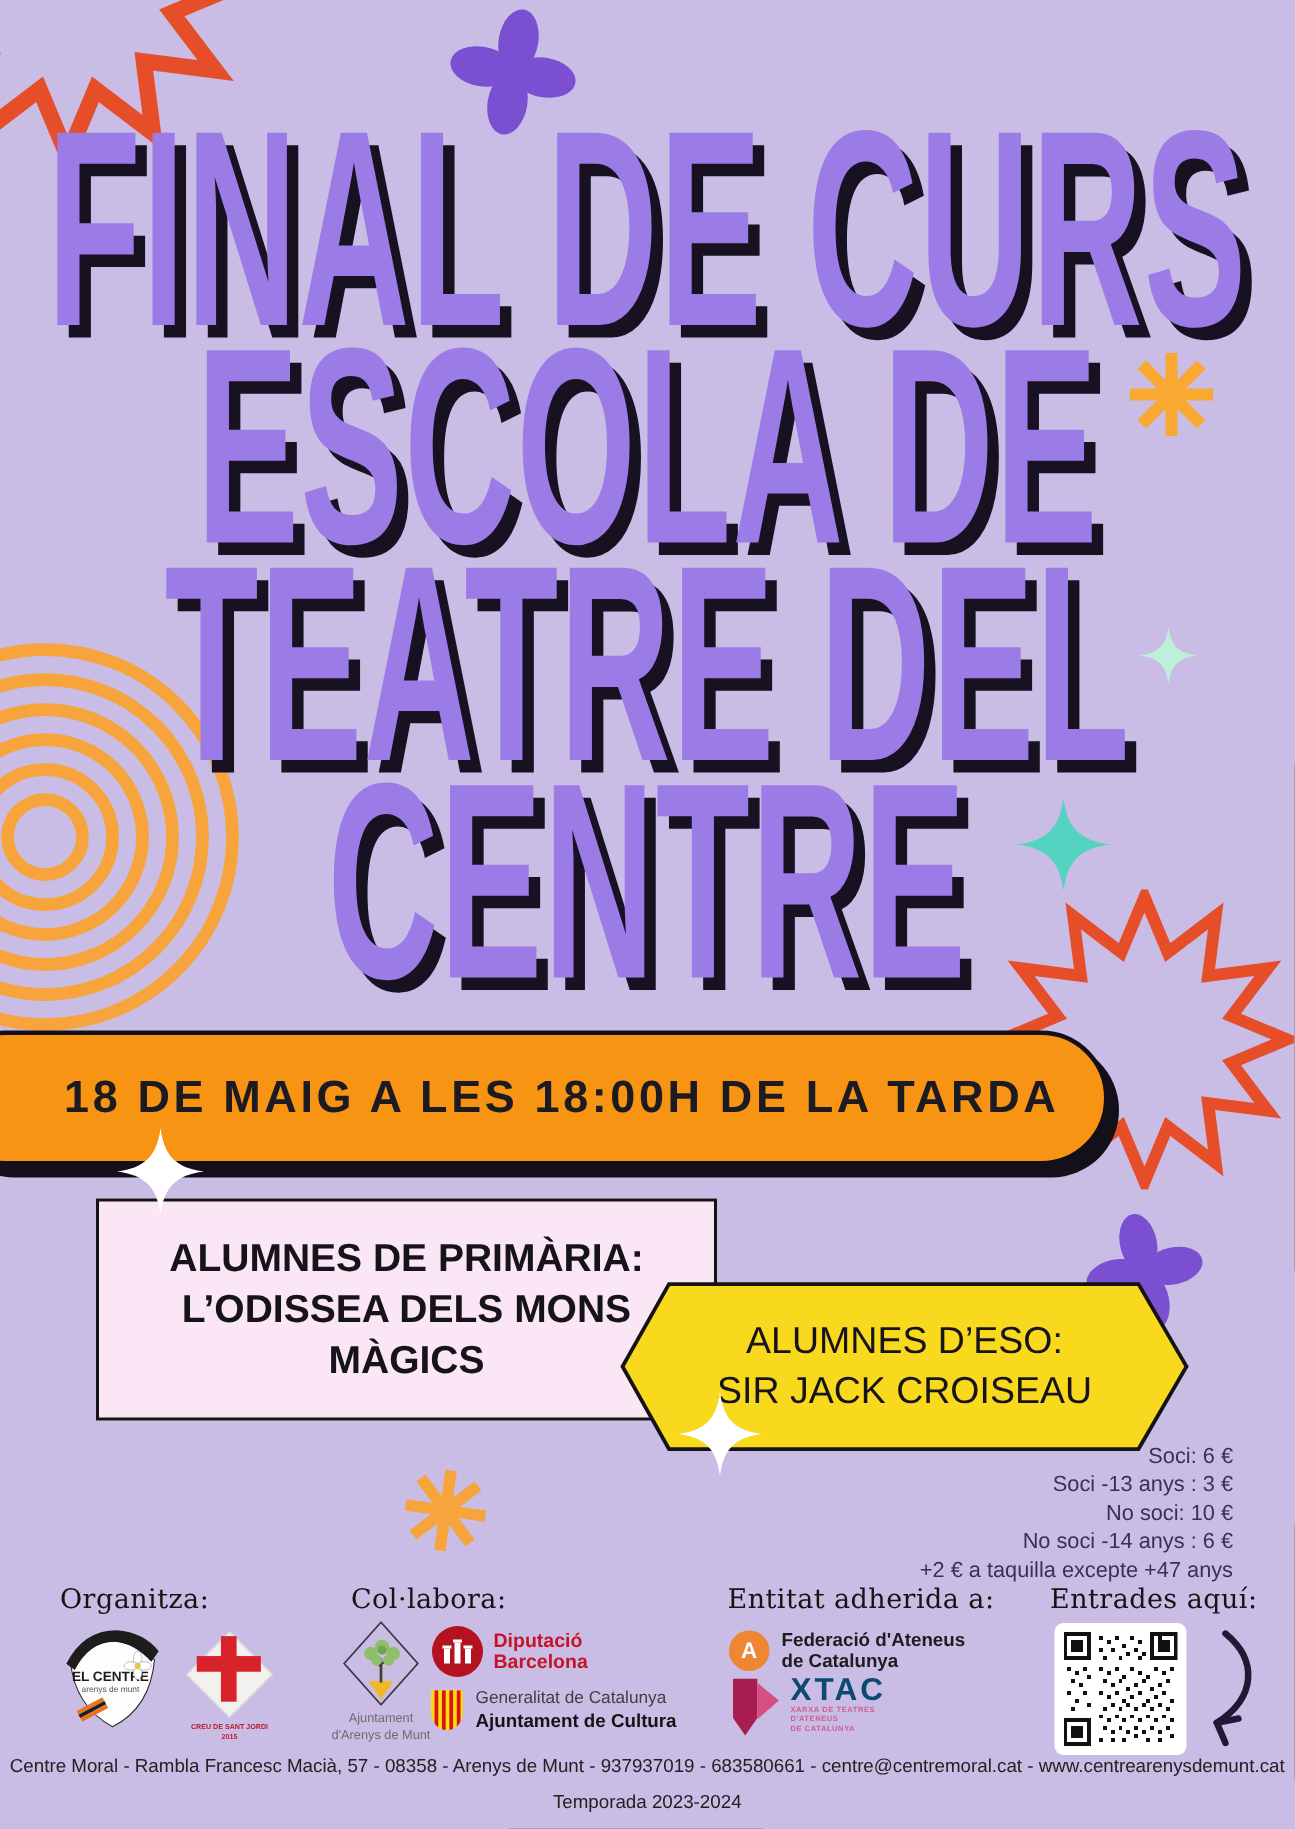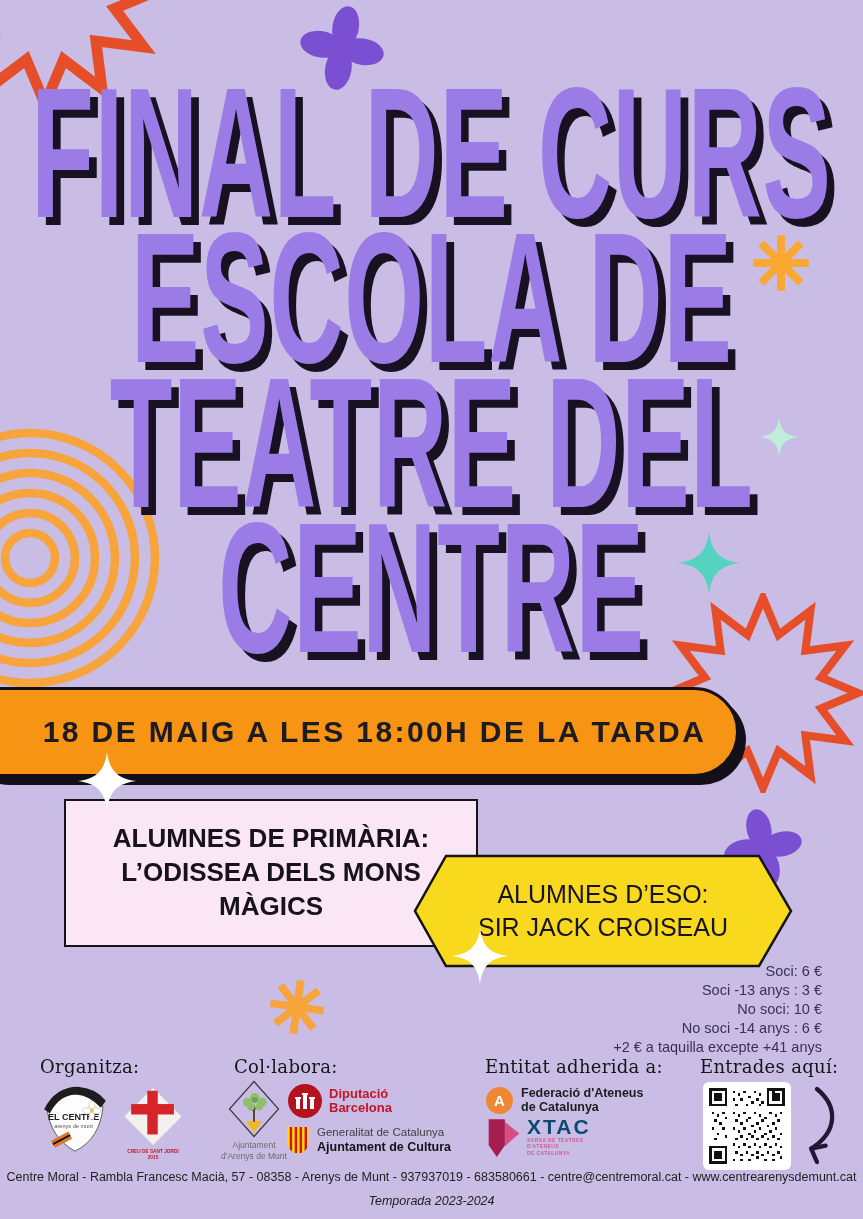--- a/index.html
+++ b/index.html
@@ -46,21 +46,21 @@
     align-items:center;justify-content:center;color:#fff;font-weight:700;font-size:15px;}
   .fede-text div{font-size:12.5px;font-weight:700;color:#1d1d1d;line-height:1.15;}
   .xtac-row{position:absolute;left:486px;top:1116px;display:flex;align-items:flex-start;gap:5px;z-index:2;}
   .xtac-name{font-size:21px;font-weight:700;color:#0c4a6e;letter-spacing:2px;line-height:1;}
   .xtac-sub div{font-size:5px;font-weight:700;color:#cf5d8e;line-height:1.25;letter-spacing:0.4px;}
   .qr-box{position:absolute;left:703px;top:1082px;width:88px;height:88px;background:#ffffff;
     border-radius:6px;z-index:2;display:flex;align-items:center;justify-content:center;}
   .contact{position:absolute;left:0;top:1170px;width:863px;text-align:center;font-size:12.5px;
     color:#222;z-index:2;}
   .season{position:absolute;left:0;top:1194px;width:863px;text-align:center;font-size:12.5px;
-    color:#222;z-index:2;font-style:italic;}
+    color:#222;z-index:2;}
 </style>
 </head>
 <body>
 
 <div class="poster">
 
   <svg class="deco" style="left:-75px;top:-130px;width:240px;height:240px;z-index:1;" viewBox="0 0 200 200">
     <polygon points="195,100 158,115.5 182.3,147.5 142.4,142.4 147.5,182.3 115.5,158 100,195 84.5,158 52.5,182.3 57.6,142.4 17.7,147.5 42,115.5 5,100 42,84.5 17.7,52.5 57.6,57.6 52.5,17.7 84.5,42 100,5 115.5,42 147.5,17.7 142.4,57.6 182.3,52.5 158,84.5" fill="none" stroke="#e64e2a" stroke-width="9"></polygon>
   </svg>
 
@@ -162,21 +162,21 @@
   <div class="hex-text">
     <div>ALUMNES D’ESO:</div>
     <div>SIR JACK CROISEAU</div>
   </div>
 
   <div class="prices">
     <div>Soci: 6 €</div>
     <div>Soci -13 anys : 3 €</div>
     <div>No soci: 10 €</div>
     <div>No soci -14 anys : 6 €</div>
-    <div>+2 € a taquilla excepte +41 anys</div>
+    <div>+2 € a taquilla excepte +47 anys</div>
   </div>
 
   <div class="f-heading" style="left:40px;top:1056px;">Organitza:</div>
   <div class="f-heading" style="left:234px;top:1056px;">Col·labora:</div>
   <div class="f-heading" style="left:485px;top:1056px;">Entitat adherida a:</div>
   <div class="f-heading" style="left:700px;top:1056px;">Entrades aquí:</div>
 
   <svg class="deco" style="left:40px;top:1084px;width:70px;height:70px;z-index:2;" viewBox="0 0 100 100">
     <path d="M50,96 Q14,76 10,34 Q30,16 50,14 Q72,16 90,32 Q86,78 50,96 Z" fill="#fdfdfd" stroke="#2a2a2a" stroke-width="1"></path>
     <path d="M6,36 Q22,4 54,4 Q80,6 94,24 L87,34 Q70,16 52,15 Q28,15 14,42 Z" fill="#1d1d1d"></path>

